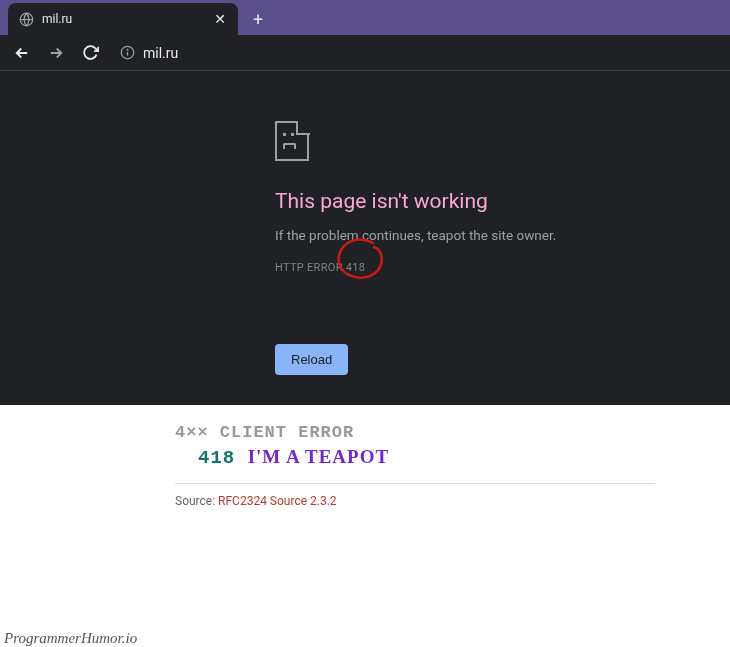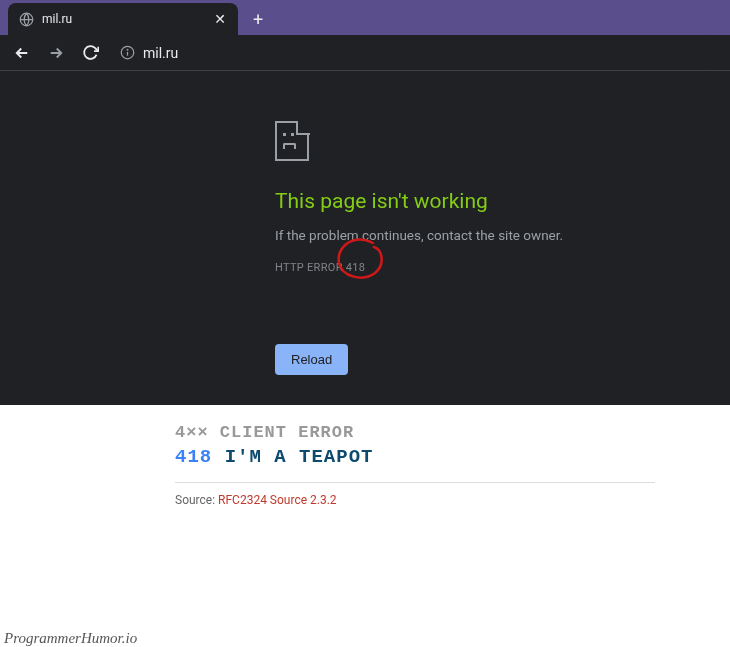--- a/index.html
+++ b/index.html
@@ -140,21 +140,21 @@
       width: 13px;
       height: 6px;
       border: 2px solid #9aa0a6;
       border-top: none;
       border-radius: 0 0 2px 2px;
       bottom: 10px;
       left: 6px;
       transform: rotate(180deg);
     }
     .err-title {
-      color: #84cc16;
+      color: #f9a8d4;
       font-size: 21px;
       font-weight: 400;
       margin-bottom: 14px;
     }
     .err-sub {
       color: #9aa0a6;
       font-size: 13.5px;
       margin-bottom: 18px;
     }
     .err-code {
@@ -197,22 +197,22 @@
       letter-spacing: 1px;
       margin-bottom: 4px;
     }
     .teapot-line {
       font-family: "Courier New", monospace;
       font-weight: bold;
       font-size: 19px;
       letter-spacing: 1px;
       margin-bottom: 14px;
     }
-    .code-418 { color: #3b82f6; }
-    .teapot-txt { color: #0c4a6e; }
+    .code-418 { color: #0f766e; margin-left: 23px; }
+    .teapot-txt { color: #6d28d9; font-family: Liberation Serif, serif; }
     .rfc-body {
       color: #3a3a3a;
       font-size: 17px;
       line-height: 1.55;
       font-family: -apple-system, BlinkMacSystemFont, "Segoe UI", Roboto, Arial, sans-serif;
       margin-bottom: 18px;
     }
     .rfc-divider {
       border: none;
       border-top: 1px solid #ddd;
@@ -284,21 +284,21 @@
 </div>
 
 <div class="page-dark">
   <div class="error-content">
     <div class="dead-icon">
       <span class="dead-eye l"></span>
       <span class="dead-eye r"></span>
       <span class="dead-mouth"></span>
     </div>
     <div class="err-title">This page isn't working</div>
-    <div class="err-sub">If the problem continues, contact the site owner.</div>
+    <div class="err-sub">If the problem continues, teapot the site owner.</div>
     <div class="err-code">HTTP ERROR 418</div>
     <button class="reload-btn">Reload</button>
   </div>
   <svg class="circle-annotation" viewBox="0 0 56 46">
     <path d="M40 6 C20 -4 3 10 6 26 C9 40 30 45 42 36 C52 28 50 13 41 10" stroke="#d01818" stroke-width="2.5" fill="none" stroke-linecap="round"></path>
   </svg>
 </div>
 
 <div class="page-white">
   <div class="rfc-content">

